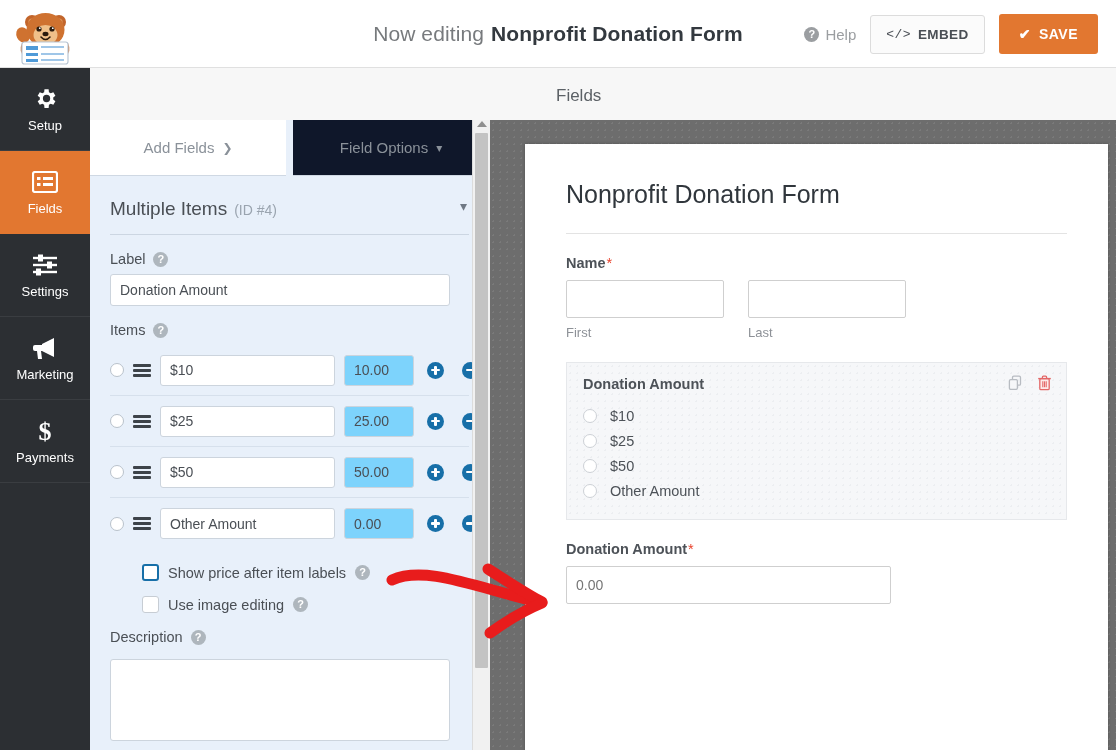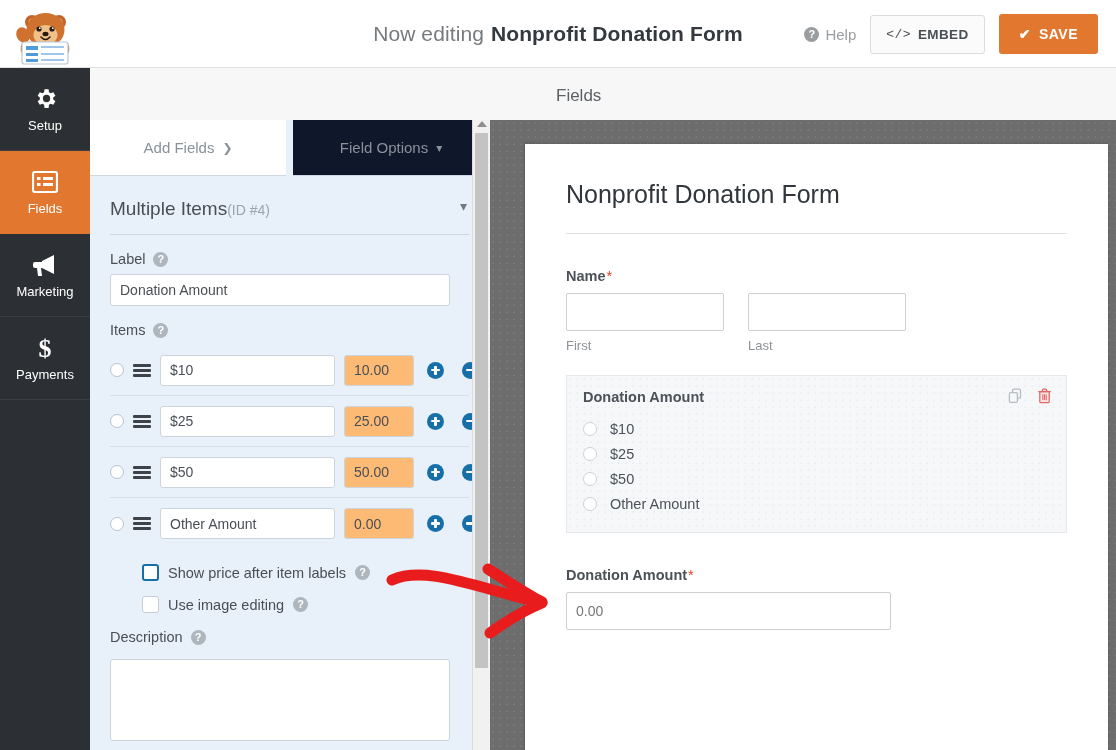--- a/index.html
+++ b/index.html
@@ -94,21 +94,21 @@
   .tab.inactive { background: #ffffff; border-bottom: 1px solid #cfd8e3; }
   .tab .chev { font-size: 12px; }
 
   .panel-body { padding: 0 20px; }
 
   .field-head {
     display: flex; align-items: baseline; padding: 22px 0 14px 0;
     border-bottom: 1px solid #ccd6e2; position: relative;
   }
   .field-head .t { font-size: 19px; color: #4a4f55; }
-  .field-head .id { font-size: 14px; color: #9aa4af; }
+  .field-head .id { font-size: 14px; color: #9aa4af; margin-left: 7px; }
   .field-head .chev {
     position: absolute; right: 2px; top: 22px;
     font-size: 14px; color: #6f7884; cursor: pointer;
   }
 
   .lbl-row { display: flex; align-items: center; gap: 8px; margin: 16px 0 7px 0; }
   .lbl { font-size: 14.5px; color: #4a4f55; }
   .q {
     width: 15px; height: 15px; border-radius: 50%; background: #aeb6bd;
     color: #fff; font-size: 11px; font-weight: bold;
@@ -138,21 +138,21 @@
     display: flex; flex-direction: column; justify-content: space-between;
   }
   .drag i { display: block; height: 3px; background: #3d4349; border-radius: 1px; }
   .item-label {
     width: 175px; height: 31px; border: 1px solid #ccd4dd; border-radius: 3px;
     background: #fff; font-size: 14px; color: #4a4f55; padding: 0 9px;
     font-family: "Liberation Sans", sans-serif;
   }
   .item-price {
     width: 70px; height: 31px; border: 1px solid #ccd4dd; border-radius: 3px;
-    background: #fdba74; font-size: 14px; color: #4a4f55; padding: 0 9px;
+    background: #7dd3fc; font-size: 14px; color: #4a4f55; padding: 0 9px;
     font-family: "Liberation Sans", sans-serif;
   }
   .circ-btn {
     width: 17px; height: 17px; border-radius: 50%; background: #176fa8;
     display: flex; align-items: center; justify-content: center;
     cursor: pointer; flex: 0 0 auto; position: relative;
   }
   .circ-btn i {
     position: absolute; background: #fff; border-radius: 1px;
   }
@@ -199,21 +199,21 @@
   }
   .form-card {
     position: absolute; left: 35px; top: 24px; width: 583px; height: 640px;
     background: #ffffff; box-shadow: 0 0 3px rgba(0,0,0,.25);
     padding: 36px 41px 0 41px;
   }
   .form-title {
     font-size: 25px; color: #30363c; font-weight: normal;
     padding-bottom: 24px; border-bottom: 1px solid #e3e3e3;
   }
-  .pf-group { margin-top: 34px; }
+  .pf-group { margin-top: 21px; }
   .pf-label { font-size: 14.5px; color: #4d5258; font-weight: bold; }
   .req { color: #e8402a; font-weight: normal; margin-left: 1px;}
   .pf-inputs { display: flex; gap: 24px; margin-top: 9px; }
   .pf-col { display: flex; flex-direction: column; }
   .pf-input {
     width: 158px; height: 38px; border: 1px solid #cfcfcf; border-radius: 2px;
     background: #fff; font-family: "Liberation Sans", sans-serif; font-size: 14px;
     padding: 0 9px;
   }
   .pf-input.wide { width: 325px; }
@@ -319,20 +319,33 @@
           <rect x="1" y="1" width="24" height="20" rx="2" fill="none" stroke="#fff" stroke-width="2.2"></rect>
           <rect x="5" y="6" width="3.5" height="3" fill="#fff"></rect>
           <rect x="11" y="6" width="10" height="3" fill="#fff"></rect>
           <rect x="5" y="12" width="3.5" height="3" fill="#fff"></rect>
           <rect x="11" y="12" width="10" height="3" fill="#fff"></rect>
         </svg>
       </span>
       <span>Fields</span>
     </div>
 
+    <div class="rail-item">
+      <span class="rail-icon">
+        <svg width="27" height="24" viewBox="0 0 27 24">
+          <line x1="1" y1="5" x2="25" y2="5" stroke="#fff" stroke-width="2.4"></line>
+          <line x1="1" y1="12" x2="25" y2="12" stroke="#fff" stroke-width="2.4"></line>
+          <line x1="1" y1="19" x2="25" y2="19" stroke="#fff" stroke-width="2.4"></line>
+          <rect x="6" y="1.5" width="5" height="7" fill="#fff"></rect>
+          <rect x="15" y="8.5" width="5" height="7" fill="#fff"></rect>
+          <rect x="4" y="15.5" width="5" height="7" fill="#fff"></rect>
+        </svg>
+      </span>
+      <span>Settings</span>
+    </div>
 
     <div class="rail-item">
       <span class="rail-icon">
         <svg width="27" height="24" viewBox="0 0 27 24" fill="#ffffff">
           <path d="M22 2v19l-12-6v-7z"></path>
           <path d="M3 9h7v6H3a2 2 0 01-2-2v-2a2 2 0 012-2z"></path>
           <path d="M5 15h4l1 8H6z"></path>
         </svg>
       </span>
       <span>Marketing</span>

